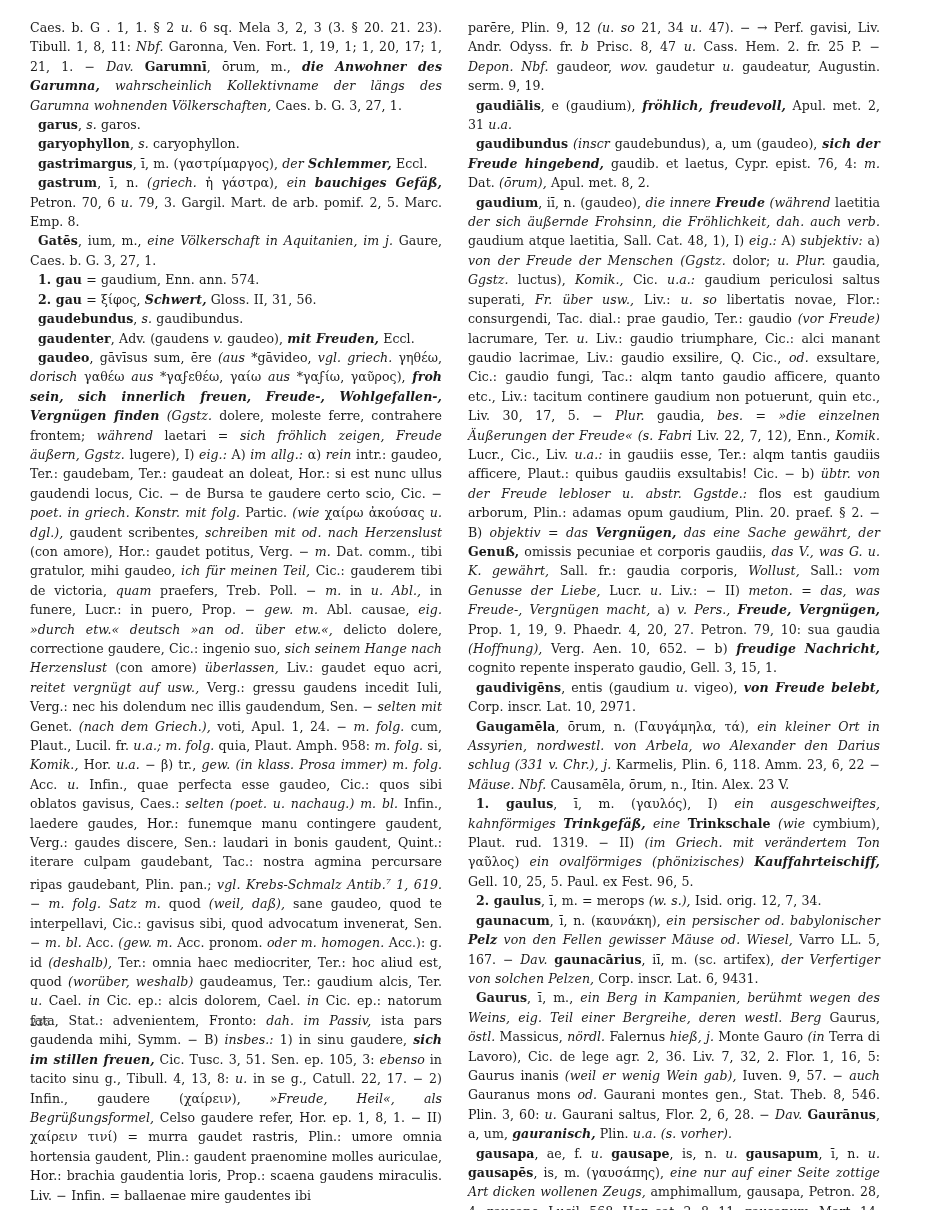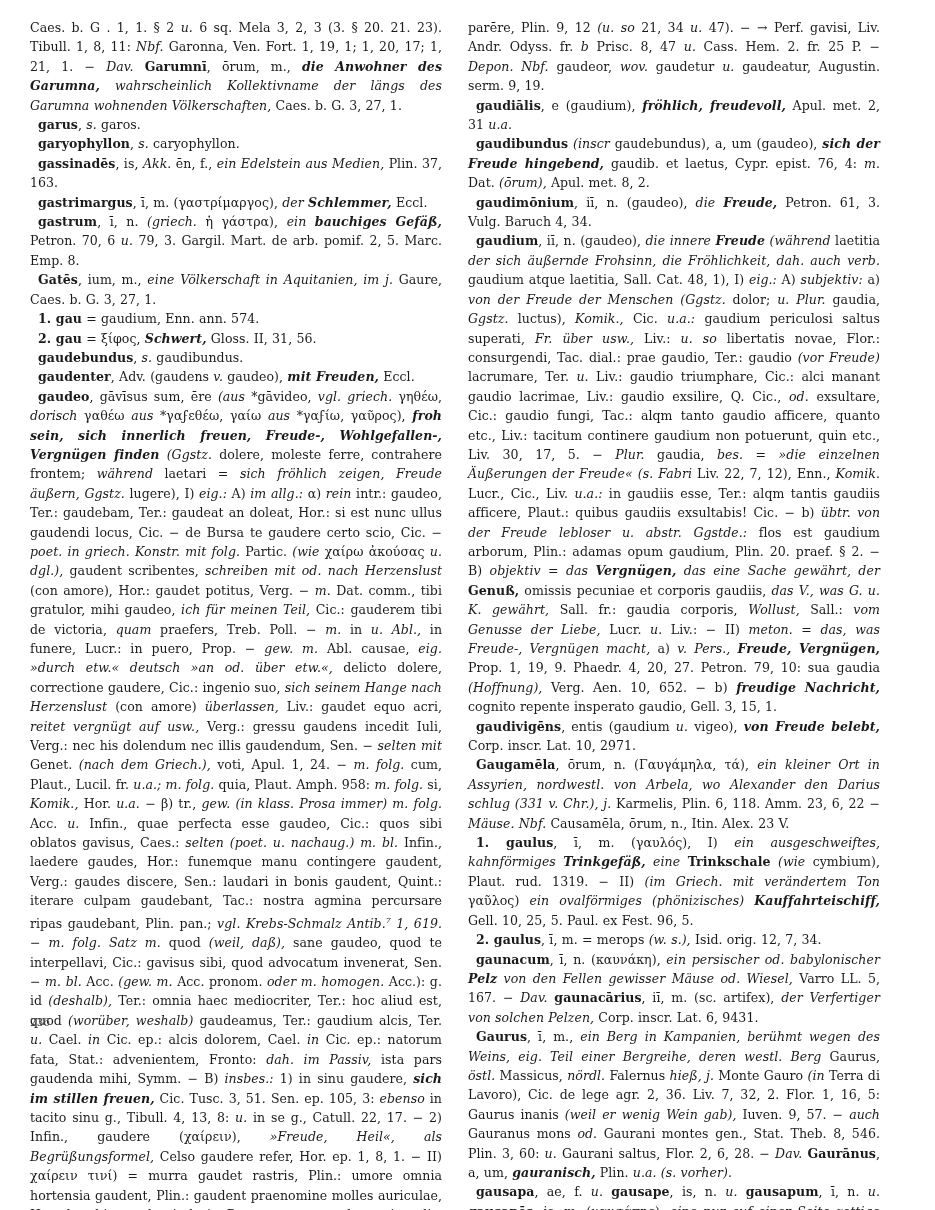--- a/index.html
+++ b/index.html
@@ -62,36 +62,34 @@
 </head>
 <body>
 
 <div class="page">
   <div class="columns">
 
     <div class="col">
       <p class="entry cont">Caes. b. G . 1, 1. § 2 <i>u.</i> 6 sq. Mela 3, 2, 3 (3. § 20. 21. 23). Tibull. 1, 8, 11: <i>Nbf.</i> Garonna, Ven. Fort. 1, 19, 1; 1, 20, 17; 1, 21, 1. − <i>Dav.</i> <b>Garumnī</b>, ōrum, m., <span class="bi">die Anwohner des Garumna,</span> <i>wahrscheinlich Kollektivname der längs des Garumna wohnenden Völkerschaften,</i> Caes. b. G. 3, 27, 1.</p>
       <p class="entry"><b>garus</b>, <i>s.</i> garos.</p>
       <p class="entry"><b>garyophyllon</b>, <i>s.</i> caryophyllon.</p>
-      <p class="entry"><b>gassinadēs</b>, is, <i>Akk.</i> ēn, f., <i>ein Edelstein aus Medien,</i> Plin. 37, 163.</p>
       <p class="entry"><b>gastrimargus</b>, ī, m. (γαστρίμαργος), <i>der</i> <span class="bi">Schlemmer,</span> Eccl.</p>
       <p class="entry"><b>gastrum</b>, ī, n. <i>(griech.</i> ἡ γάστρα), <i>ein</i> <span class="bi">bauchiges Gefäß,</span> Petron. 70, 6 <i>u.</i> 79, 3. Gargil. Mart. de arb. pomif. 2, 5. Marc. Emp. 8.</p>
       <p class="entry"><b>Gatēs</b>, ium, m., <i>eine Völkerschaft in Aquitanien, im j.</i> Gaure, Caes. b. G. 3, 27, 1.</p>
       <p class="entry"><b>1. gau</b> = gaudium, Enn. ann. 574.</p>
       <p class="entry"><b>2. gau</b> = ξίφος, <span class="bi">Schwert,</span> Gloss. II, 31, 56.</p>
       <p class="entry"><b>gaudebundus</b>, <i>s.</i> gaudibundus.</p>
       <p class="entry"><b>gaudenter</b>, Adv. (gaudens <i>v.</i> gaudeo), <span class="bi">mit Freuden,</span> Eccl.</p>
       <p class="entry"><b>gaudeo</b>, gāvīsus sum, ēre <i>(aus</i> *gāvideo, <i>vgl. griech.</i> γηθέω, <i>dorisch</i> γαθέω <i>aus</i> *γαϝεθέω, γαίω <i>aus</i> *γαϝίω, γαῦρος), <span class="bi">froh sein, sich innerlich freuen, Freude-, Wohlgefallen-, Vergnügen finden</span> <i>(Ggstz.</i> dolere, moleste ferre, contrahere frontem; <i>während</i> laetari = <i>sich fröhlich zeigen, Freude äußern, Ggstz.</i> lugere), I) <i>eig.:</i> A) <i>im allg.:</i> α) <i>rein</i> intr.: gaudeo, Ter.: gaudebam, Ter.: gaudeat an doleat, Hor.: si est nunc ullus gaudendi locus, Cic. − de Bursa te gaudere certo scio, Cic. − <i>poet. in griech. Konstr. mit folg.</i> Partic. <i>(wie</i> χαίρω ἀκούσας <i>u. dgl.),</i> gaudent scribentes, <i>schreiben mit od. nach Herzenslust</i> (con amore), Hor.: gaudet potitus, Verg. − <i>m.</i> Dat. comm., tibi gratulor, mihi gaudeo, <i>ich für meinen Teil,</i> Cic.: gauderem tibi de victoria, <i>quam</i> praefers, Treb. Poll. − <i>m.</i> in <i>u. Abl.,</i> in funere, Lucr.: in puero, Prop. − <i>gew. m.</i> Abl. causae, <i>eig. »durch etw.« deutsch »an od. über etw.«,</i> delicto dolere, correctione gaudere, Cic.: ingenio suo, <i>sich seinem Hange nach Herzenslust</i> (con amore) <i>überlassen,</i> Liv.: gaudet equo acri, <i>reitet vergnügt auf usw.,</i> Verg.: gressu gaudens incedit Iuli, Verg.: nec his dolendum nec illis gaudendum, Sen. − <i>selten mit</i> Genet. <i>(nach dem Griech.),</i> voti, Apul. 1, 24. − <i>m. folg.</i> cum, Plaut., Lucil. fr. <i>u.a.; m. folg.</i> quia, Plaut. Amph. 958: <i>m. folg.</i> si, <i>Komik.,</i> Hor. <i>u.a.</i> − β) tr., <i>gew. (in klass. Prosa immer) m. folg.</i> Acc. <i>u.</i> Infin., quae perfecta esse gaudeo, Cic.: quos sibi oblatos gavisus, Caes.: <i>selten (poet. u. nachaug.) m. bl.</i> Infin., laedere gaudes, Hor.: funemque manu contingere gaudent, Verg.: gaudes discere, Sen.: laudari in bonis gaudent, Quint.: iterare culpam gaudebant, Tac.: nostra agmina percursare ripas gaudebant, Plin. pan.; <i>vgl. Krebs-Schmalz Antib.<span class="sup">7</span> 1, 619. − m. folg. Satz m.</i> quod <i>(weil, daß),</i> sane gaudeo, quod te interpellavi, Cic.: gavisus sibi, quod advocatum invenerat, Sen. − <i>m. bl.</i> Acc. <i>(gew. m.</i> Acc. pronom. <i>oder m. homogen.</i> Acc.): g. id <i>(deshalb),</i> Ter.: omnia haec mediocriter, Ter.: hoc aliud est, quod <i>(worüber, weshalb)</i> gaudeamus, Ter.: gaudium alcis, Ter. <i>u.</i> Cael. <i>in</i> Cic. ep.: alcis dolorem, Cael. <i>in</i> Cic. ep.: natorum fata, Stat.: advenientem, Fronto: <i>dah. im Passiv,</i> ista pars gaudenda mihi, Symm. − B) <i>insbes.:</i> 1) in sinu gaudere, <span class="bi">sich im stillen freuen,</span> Cic. Tusc. 3, 51. Sen. ep. 105, 3: <i>ebenso</i> in tacito sinu g., Tibull. 4, 13, 8: <i>u.</i> in se g., Catull. 22, 17. − 2) Infin., gaudere (χαίρειν), <i>»Freude, Heil«, als Begrüßungsformel,</i> Celso gaudere refer,  Hor. ep. 1, 8, 1. − II)  χαίρειν τινί)  =   murra gaudet rastris, Plin.: umore omnia hortensia gaudent, Plin.: gaudent praenomine molles auriculae, Hor.: brachia gaudentia loris, Prop.: scaena gaudens miraculis. Liv. −  Infin. =  ballaenae mire gaudentes ibi</p>
     </div>
 
     <div class="col">
       <p class="entry cont">parēre, Plin. 9, 12 <i>(u. so</i> 21, 34 <i>u.</i> 47). − → Perf. gavisi, Liv. Andr. Odyss. fr. <i>b</i> Prisc. 8, 47 <i>u.</i> Cass. Hem. 2. fr. 25 P. − <i>Depon. Nbf.</i> gaudeor, <i>wov.</i> gaudetur <i>u.</i> gaudeatur, Augustin. serm. 9, 19.</p>
       <p class="entry"><b>gaudiālis</b>, e (gaudium), <span class="bi">fröhlich, freudevoll,</span> Apul. met. 2, 31 <i>u.a.</i></p>
       <p class="entry"><b>gaudibundus</b> <i>(inscr</i> gaudebundus), a, um (gaudeo), <span class="bi">sich der Freude hingebend,</span> gaudib. et laetus, Cypr. epist. 76, 4: <i>m.</i> Dat. <i>(ōrum),</i> Apul. met. 8, 2.</p>
-      <p class="entry"><b>gaudimōnium</b>, iī, n. (gaudeo), <i>die</i> <span class="bi">Freude,</span> Petron. 61, 3. Vulg. Baruch 4, 34.</p>
       <p class="entry"><b>gaudium</b>, iī, n. (gaudeo), <i>die innere</i> <span class="bi">Freude</span> <i>(während</i> laetitia <i>der sich äußernde Frohsinn, die Fröhlichkeit, dah. auch verb.</i> gaudium atque laetitia, Sall. Cat. 48, 1), I) <i>eig.:</i> A) <i>subjektiv:</i> a) <i>von der Freude der Menschen (Ggstz.</i> dolor; <i>u. Plur.</i> gaudia, <i>Ggstz.</i> luctus), <i>Komik.,</i> Cic. <i>u.a.:</i> gaudium periculosi saltus superati, <i>Fr. über usw.,</i> Liv.: <i>u. so</i> libertatis novae, Flor.: consurgendi, Tac. dial.: prae gaudio, Ter.: gaudio <i>(vor Freude)</i> lacrumare, Ter. <i>u.</i> Liv.: gaudio triumphare, Cic.: alci manant gaudio lacrimae, Liv.: gaudio exsilire, Q. Cic., <i>od.</i> exsultare, Cic.: gaudio fungi, Tac.: alqm tanto gaudio afficere, quanto etc., Liv.: tacitum continere gaudium non potuerunt, quin etc., Liv. 30, 17, 5. − <i>Plur.</i> gaudia, <i>bes.</i> = <i>»die einzelnen Äußerungen der Freude« (s. Fabri</i> Liv. 22, 7, 12), Enn., <i>Komik.</i> Lucr., Cic., Liv. <i>u.a.:</i> in gaudiis esse, Ter.: alqm tantis gaudiis afficere, Plaut.: quibus gaudiis exsultabis! Cic. − b) <i>übtr. von der Freude lebloser u. abstr. Ggstde.:</i> flos est gaudium arborum, Plin.: adamas opum gaudium, Plin. 20. praef. § 2. − B) <i>objektiv</i> = <i>das</i> <span class="bi">Vergnügen,</span> <i>das eine Sache gewährt, der</i> <b>Genuß,</b> omissis pecuniae et corporis gaudiis, <i>das V., was G. u. K. gewährt,</i> Sall. fr.: gaudia corporis, <i>Wollust,</i> Sall.: <i>vom Genusse der Liebe,</i> Lucr. <i>u.</i> Liv.: − II) <i>meton.</i> = <i>das, was Freude-, Vergnügen macht,</i> a) <i>v. Pers.,</i> <span class="bi">Freude, Vergnügen,</span> Prop. 1, 19, 9. Phaedr. 4, 20, 27. Petron. 79, 10: sua gaudia <i>(Hoffnung),</i> Verg. Aen. 10, 652. − b) <span class="bi">freudige Nachricht,</span> cognito repente insperato gaudio, Gell. 3, 15, 1.</p>
       <p class="entry"><b>gaudivigēns</b>, entis (gaudium <i>u.</i> vigeo), <span class="bi">von Freude belebt,</span> Corp. inscr. Lat. 10, 2971.</p>
       <p class="entry"><b>Gaugamēla</b>, ōrum, n. (Γαυγάμηλα, τά), <i>ein kleiner Ort in Assyrien, nordwestl. von Arbela, wo Alexander den Darius schlug (331 v. Chr.), j.</i> Karmelis, Plin. 6, 118. Amm. 23, 6, 22 − <i>Mäuse. Nbf.</i> Causamēla, ōrum, n., Itin. Alex. 23 V.</p>
       <p class="entry"><b>1. gaulus</b>, ī, m. (γαυλός), I) <i>ein ausgeschweiftes, kahnförmiges</i> <span class="bi">Trinkgefäß,</span> <i>eine</i> <b>Trinkschale</b> <i>(wie</i> cymbium), Plaut. rud. 1319. − II) <i>(im Griech. mit verändertem Ton</i> γαῦλος) <i>ein ovalförmiges (phönizisches)</i> <span class="bi">Kauffahrteischiff,</span> Gell. 10, 25, 5. Paul. ex Fest. 96, 5.</p>
       <p class="entry"><b>2. gaulus</b>, ī, m. = merops <i>(w. s.),</i> Isid. orig. 12, 7, 34.</p>
       <p class="entry"><b>gaunacum</b>, ī, n. (καυνάκη), <i>ein persischer od. babylonischer</i> <span class="bi">Pelz</span> <i>von den Fellen gewisser Mäuse od. Wiesel,</i> Varro LL. 5, 167. − <i>Dav.</i> <b>gaunacārius</b>, iī, m. (sc. artifex), <i>der Verfertiger von solchen Pelzen,</i> Corp. inscr. Lat. 6, 9431.</p>
       <p class="entry"><b>Gaurus</b>, ī, m., <i>ein Berg in Kampanien, berühmt wegen des Weins, eig. Teil einer Bergreihe, deren westl. Berg</i> Gaurus, <i>östl.</i> Massicus, <i>nördl.</i> Falernus <i>hieß, j.</i> Monte Gauro <i>(in</i> Terra di Lavoro), Cic. de lege agr. 2, 36. Liv. 7, 32, 2. Flor. 1, 16, 5: Gaurus inanis <i>(weil er wenig Wein gab),</i> Iuven. 9, 57. − <i>auch</i> Gauranus mons <i>od.</i> Gaurani montes gen., Stat. Theb. 8, 546. Plin. 3, 60: <i>u.</i> Gaurani saltus, Flor. 2, 6, 28. − <i>Dav.</i> <b>Gaurānus</b>, a, um, <span class="bi">gauranisch,</span> Plin. <i>u.a. (s. vorher).</i></p>
       <p class="entry"><b>gausapa</b>, ae, f. <i>u.</i> <b>gausape</b>, is, n. <i>u.</i> <b>gausapum</b>, ī, n. <i>u.</i> <b>gausapēs</b>, is, m. (γαυσάπης), <i>eine nur auf einer Seite zottige Art dicken wollenen Zeugs,</i>   amphimallum,     gausapa, Petron. 28, 4: gausape, Lucil. 568. Hor. sat. 2, 8, 11: gausapum, Mart. 14, 152 lemm. Cass. ad Maecen.  Prisc. 7, 55:  gausapa, Ov. art. am. 2, 300. Sen. fr. 4. p. 419 H.  Prisc. 7, 56):</p>
     </div>
 

